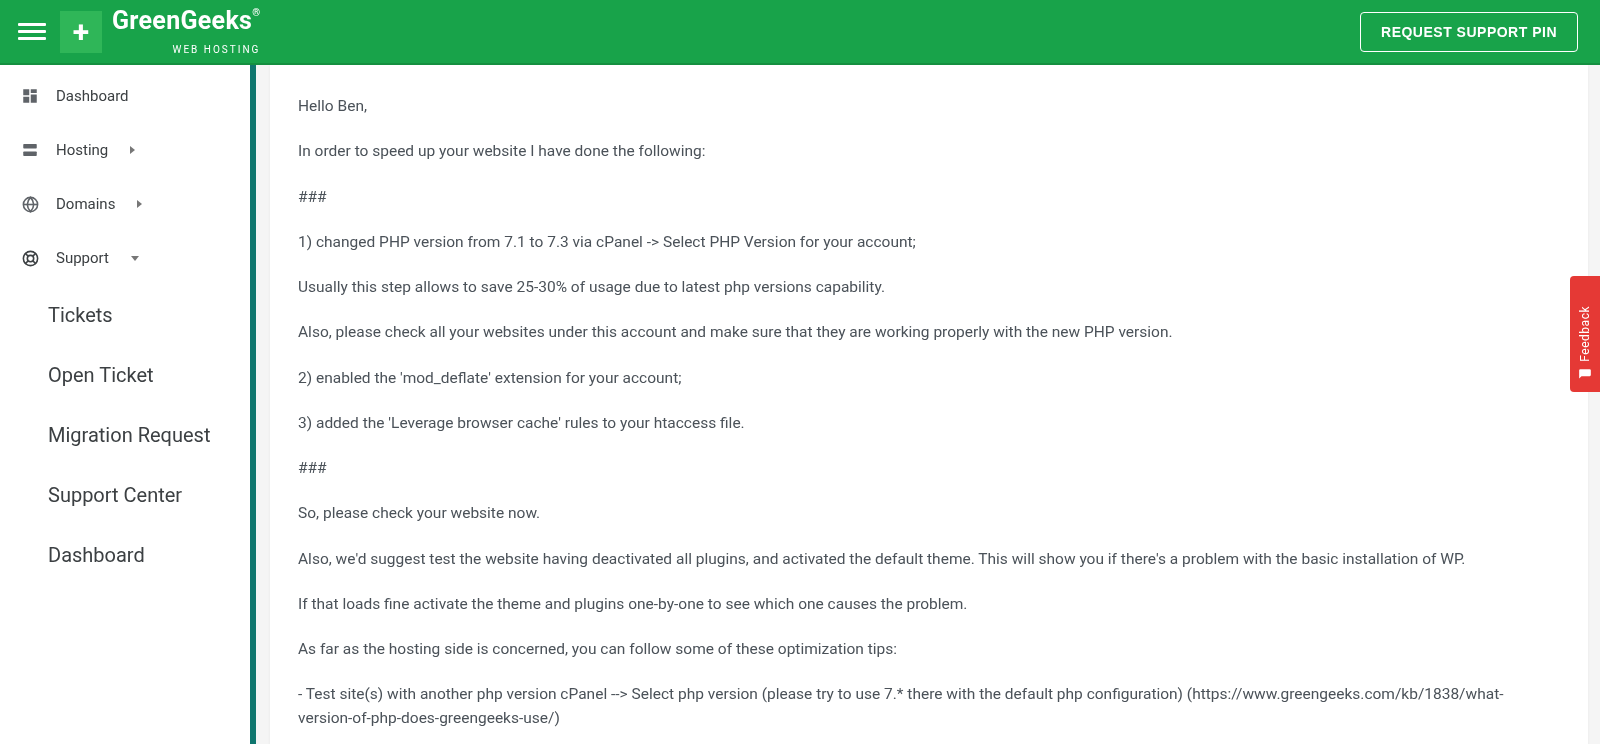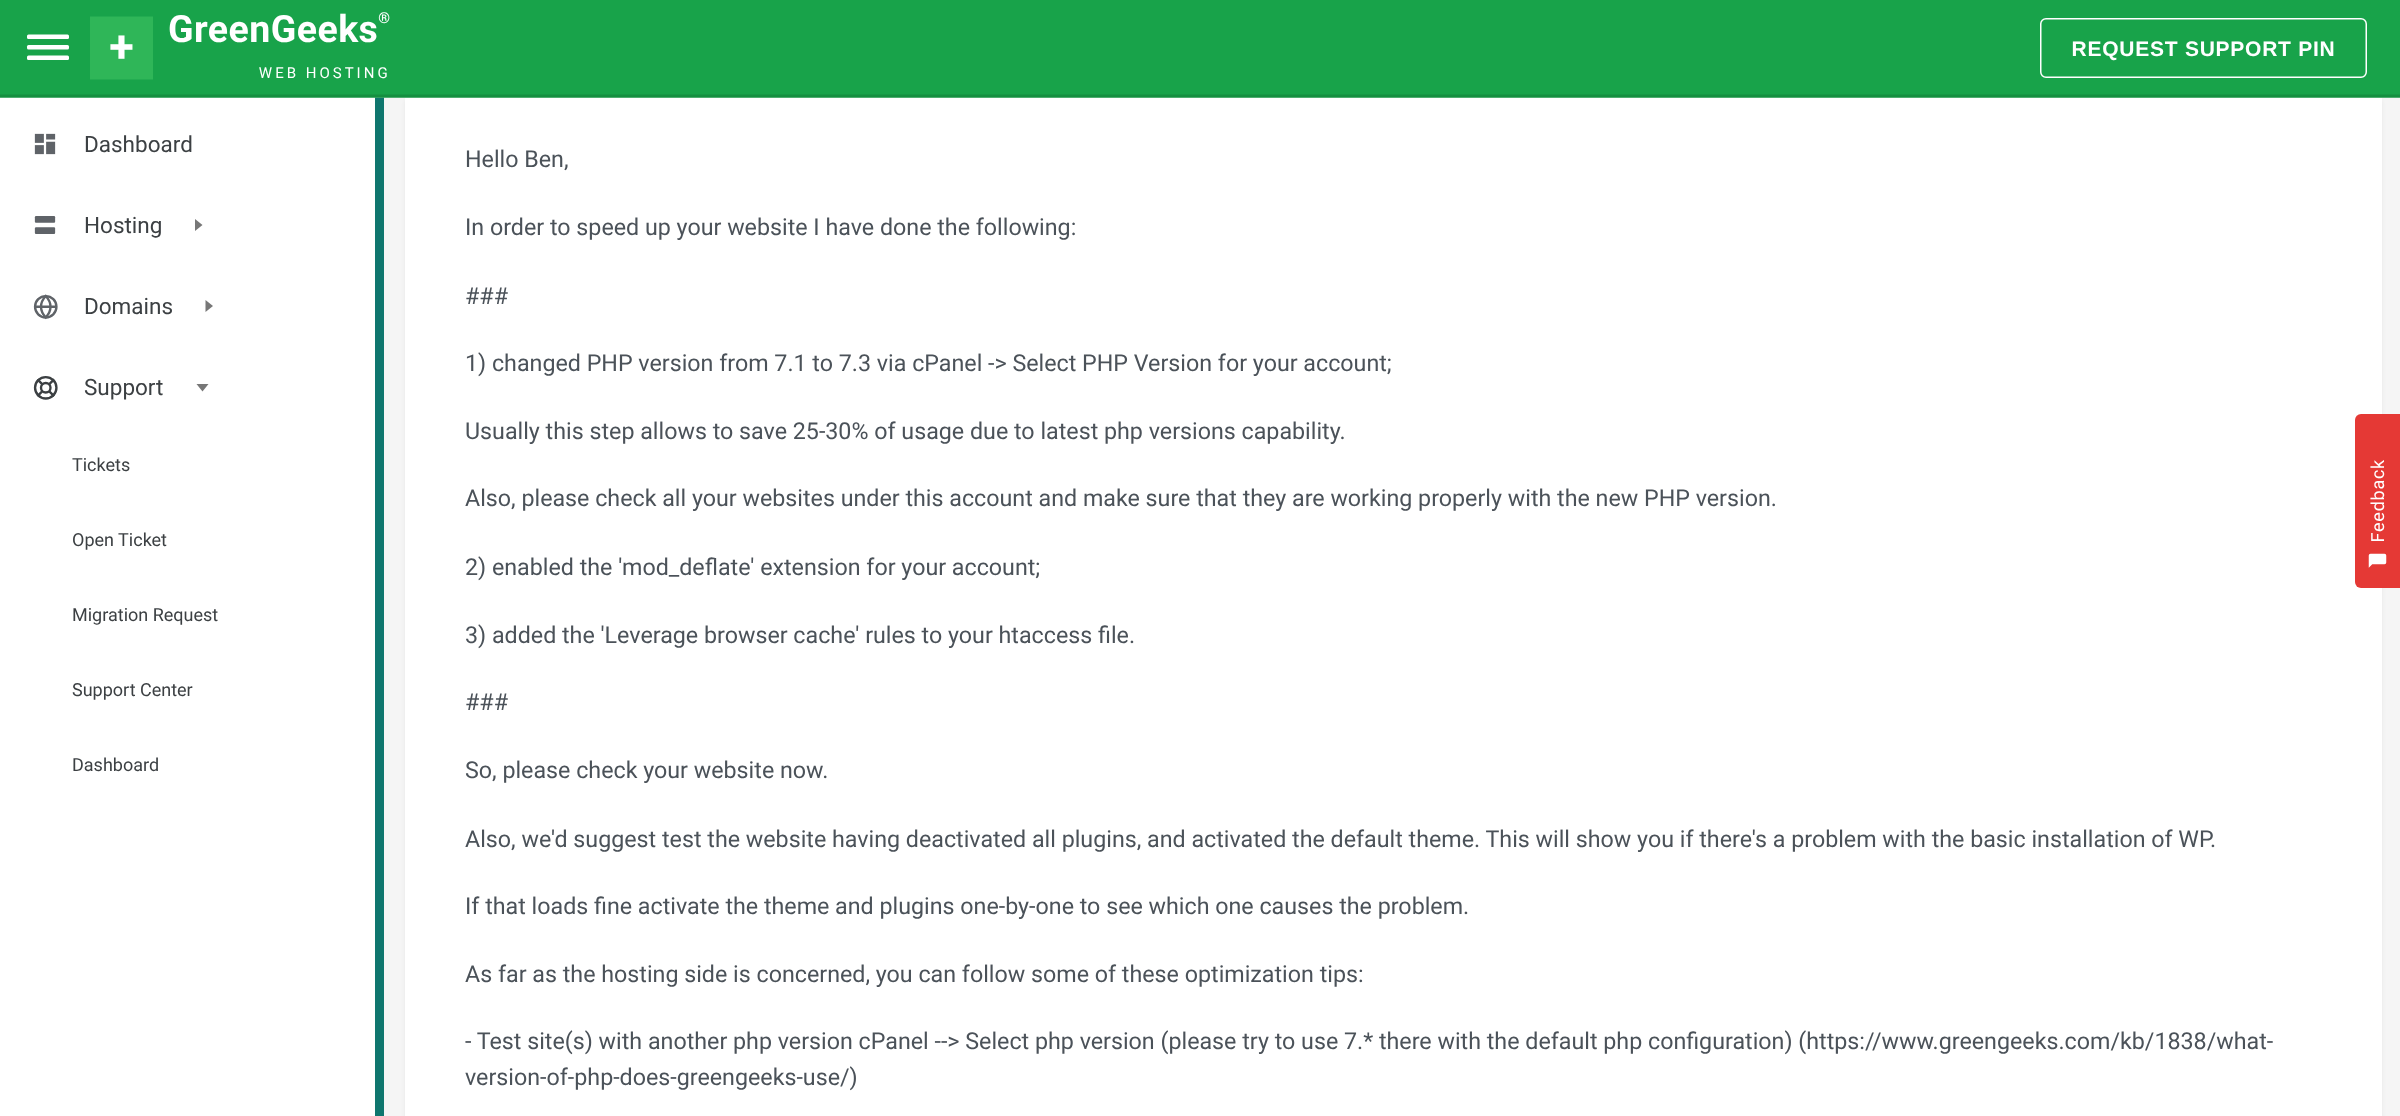--- a/index.html
+++ b/index.html
@@ -86,42 +86,42 @@
     border-left: 5px solid #777;
   }
   .nav-item .caret.down {
     border-left: 4px solid transparent;
     border-right: 4px solid transparent;
     border-top: 5px solid #777;
     border-bottom: none;
   }
   .sub-item {
     padding: 18px 20px 18px 48px;
-    font-size: 12px;
+    font-size: 20px;
     color: #3c4043;
     cursor: pointer;
   }
 
   
   .content-wrap {
     flex: 1;
     overflow-y: auto;
     padding: 0 0 40px 0;
   }
   .content-card {
     background: #fff;
     margin: 0 12px 0 14px;
     padding: 30px 50px 40px 28px;
     min-height: 100%;
     box-shadow: 0 1px 3px rgba(0,0,0,.06);
     font-size: 15.5px;
     line-height: 1.5;
     color: #4b5259;
   }
-  .content-card p { margin: 0 0 22px 12px; }
+  .content-card p { margin: 0 0 22px 0; }
 
   
   .feedback-tab {
     position: fixed;
     right: 0; top: 276px;
     background: #e53935;
     color: #fff;
     width: 30px;
     height: 116px;
     border-radius: 4px 0 0 4px;

